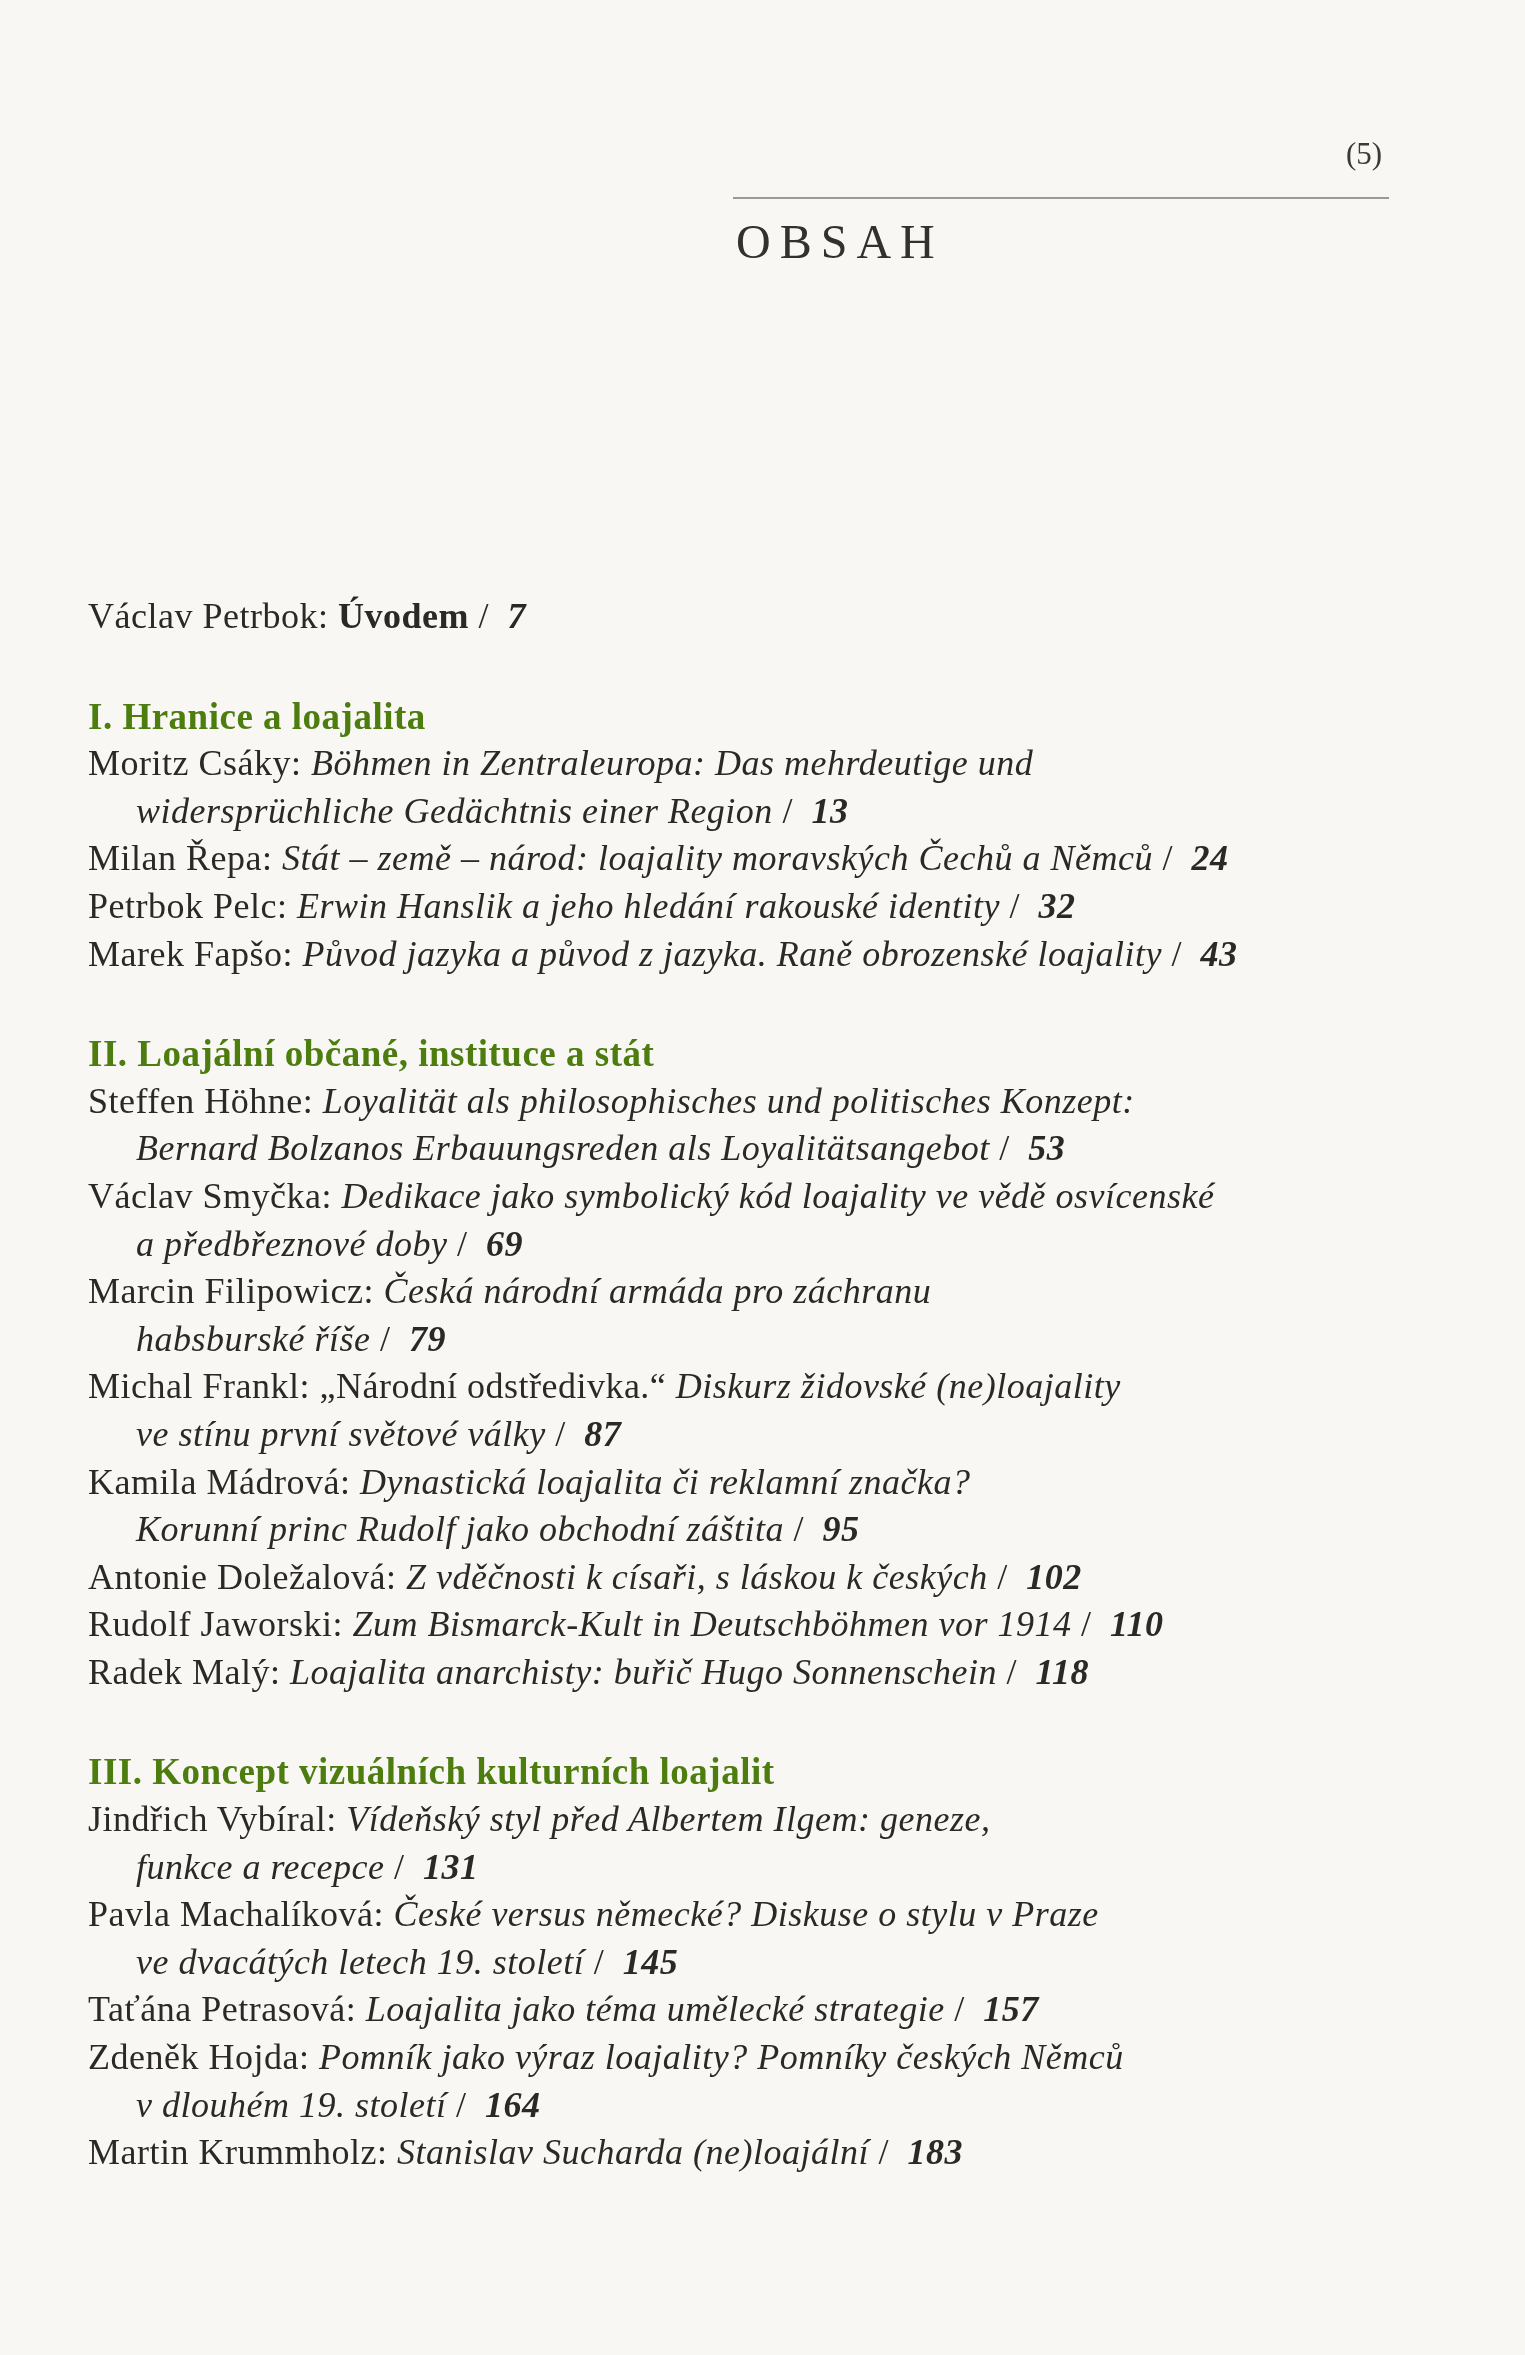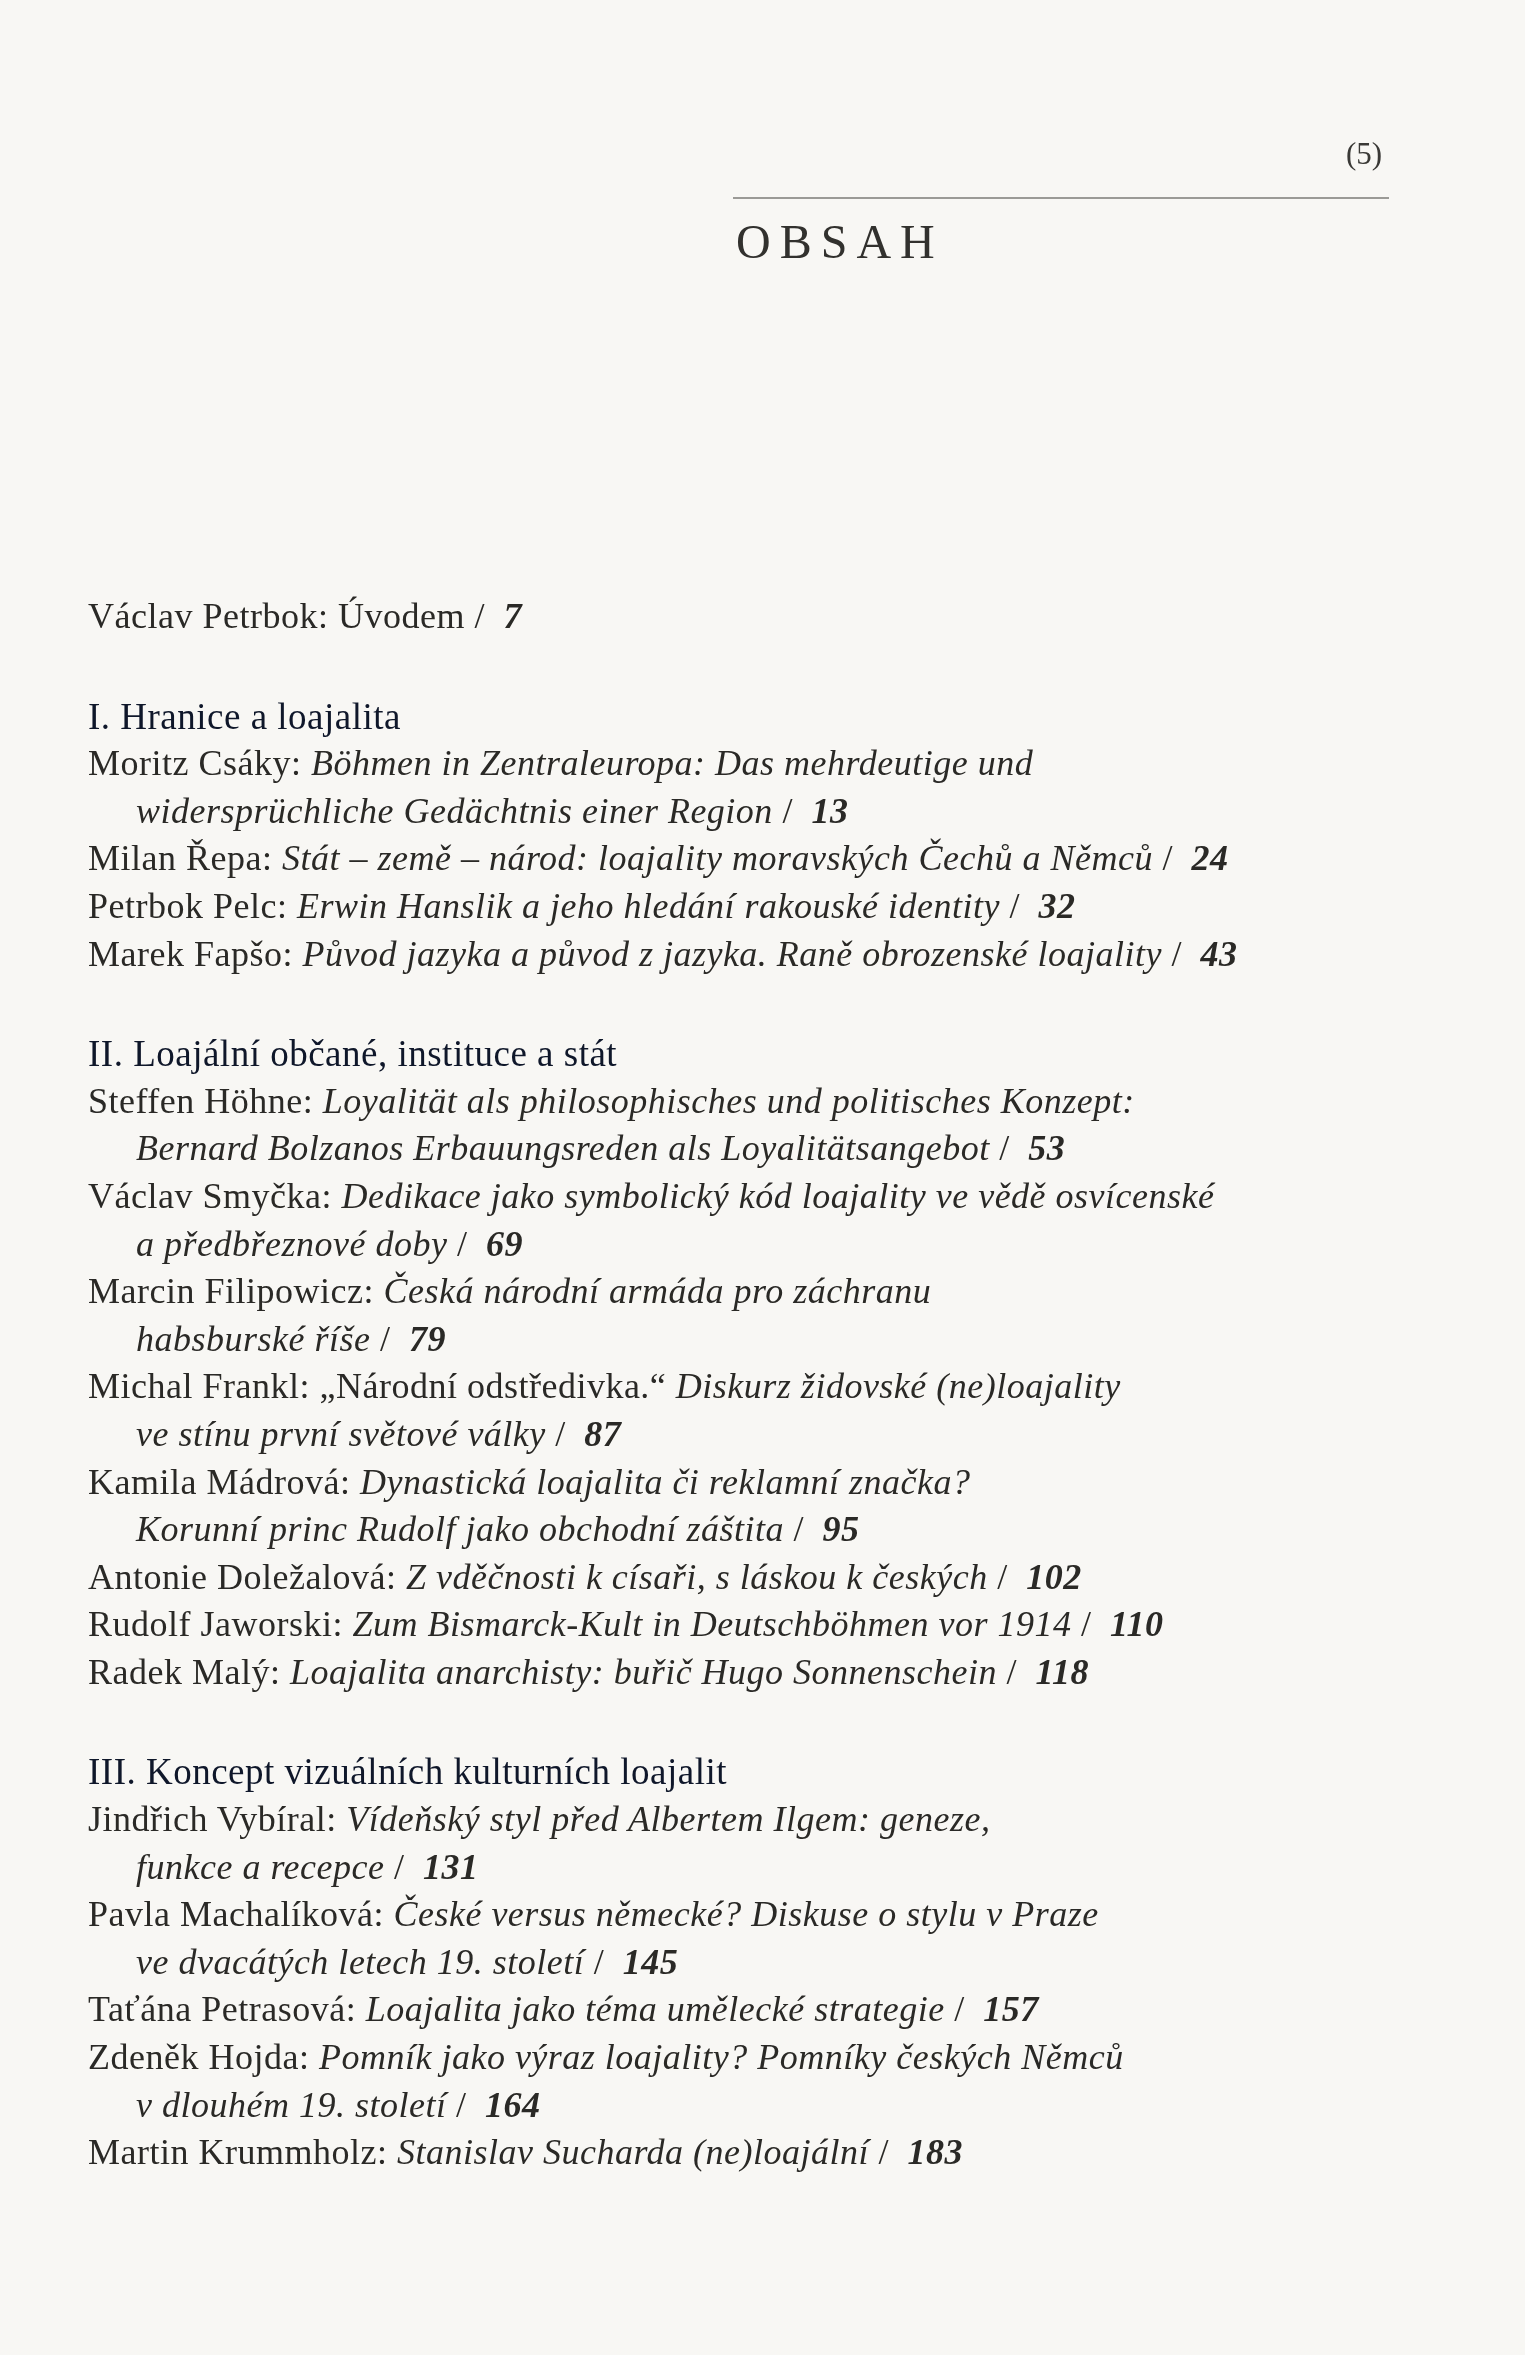--- a/index.html
+++ b/index.html
@@ -43,30 +43,30 @@
     position: absolute;
     left: 88px;
     top: 593px;
     width: 1300px;
     font-size: 36px;
     line-height: 47.6px;
     letter-spacing: 0.5px;
     white-space: nowrap;
   }
   .section-heading {
-    font-weight: normal;
+    font-weight: bold;
     font-size: 37px;
     margin-top: 52px;
-    color: #0f172a;
+    color: #4d7c0f;
   }
   .entry { margin: 0; }
   .entry .line.cont { padding-left: 48px; }
   .r  { font-style: normal; font-weight: normal; }
   .i  { font-style: italic; }
-  .b  { font-weight: normal; }
+  .b  { font-weight: bold; }
   .bi { font-weight: bold; font-style: italic; }
 </style>
 </head>
 <body>
 
 <div class="page">
   <div class="folio">(5)</div>
   <div class="head-rule"></div>
   <div class="obsah">OBSAH</div>
   <div class="toc">

